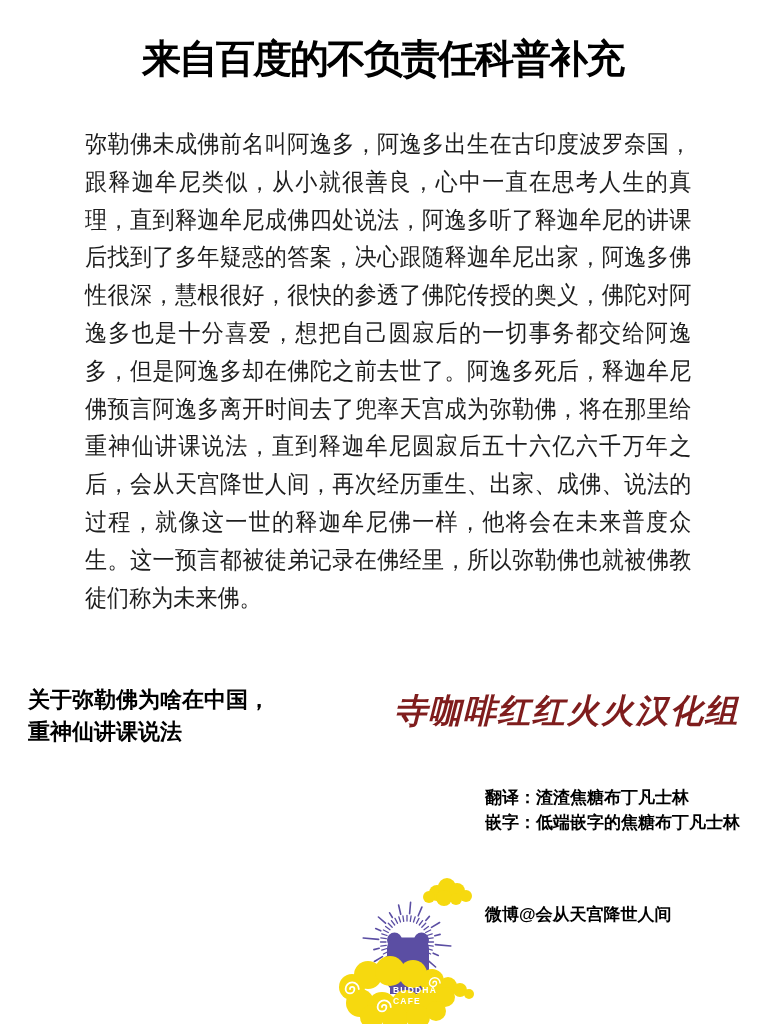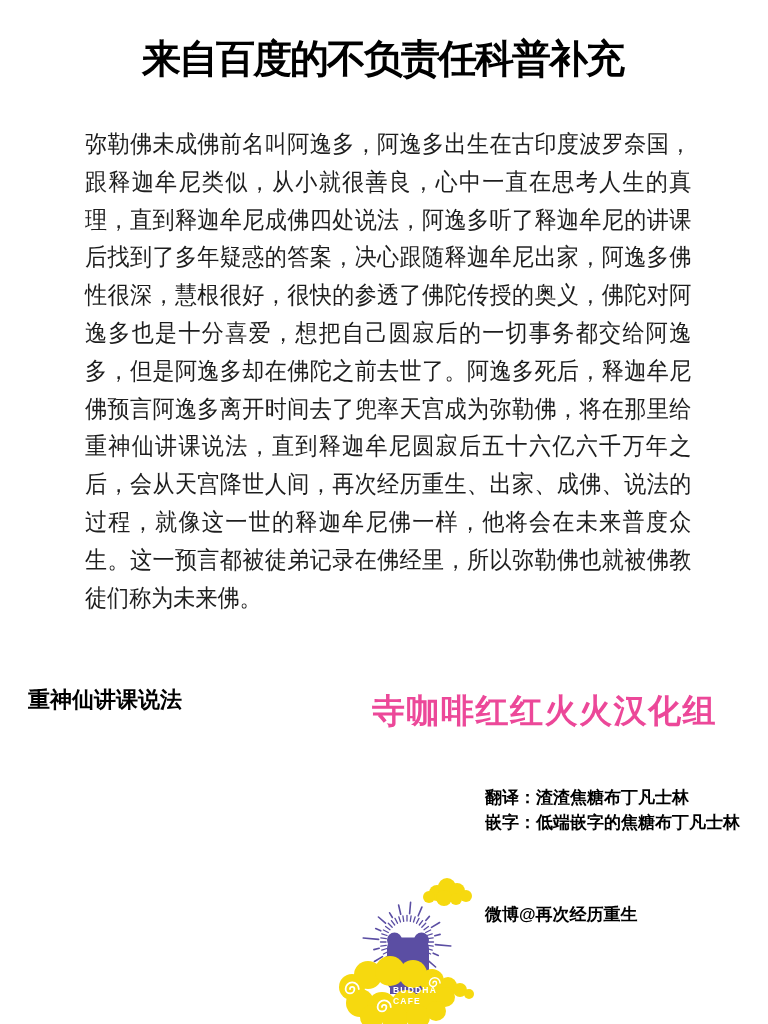--- a/index.html
+++ b/index.html
@@ -21,22 +21,22 @@
     transform:scaleX(0.92);transform-origin:top left;
     font-size:24px;line-height:37.8px;color:#1d1d1d;font-weight:400;
   }
   .pline{text-align:justify;text-align-last:justify;white-space:nowrap;}
   .pline.last{text-align-last:left;}
   .note{
     position:absolute;left:28px;top:684px;
     font-size:22px;line-height:31.5px;font-weight:800;color:#000;
   }
   .group-name{
-    position:absolute;left:372px;top:689px;
-    font-size:33px;font-weight:800;letter-spacing:1.5px;color:#ec4899;white-space:nowrap;
+    position:absolute;left:394px;top:689px;
+    font-size:33px;font-weight:800;letter-spacing:1.5px;color:#7f1d1d;white-space:nowrap;font-style:italic;
   }
   .credits{
     position:absolute;left:485px;top:786px;
     font-size:17px;line-height:24.5px;font-weight:700;color:#000;
   }
   .weibo{
     position:absolute;left:485px;top:903px;
     font-size:17px;font-weight:700;color:#000;white-space:nowrap;
   }
   .logo{position:absolute;left:330px;top:875px;width:170px;height:149px;}
@@ -61,31 +61,32 @@
   <div class="pline">多，但是阿逸多却在佛陀之前去世了。阿逸多死后，释迦牟尼</div>
   <div class="pline">佛预言阿逸多离开时间去了兜率天宫成为弥勒佛，将在那里给</div>
   <div class="pline">重神仙讲课说法，直到释迦牟尼圆寂后五十六亿六千万年之</div>
   <div class="pline">后，会从天宫降世人间，再次经历重生、出家、成佛、说法的</div>
   <div class="pline">过程，就像这一世的释迦牟尼佛一样，他将会在未来普度众</div>
   <div class="pline">生。这一预言都被徒弟记录在佛经里，所以弥勒佛也就被佛教</div>
   <div class="pline last">徒们称为未来佛。</div>
 </div>
 
 <div class="note">
+  <div>关于弥勒佛为啥在中国，</div>
   <div>重神仙讲课说法</div>
 </div>
 
 <div class="group-name">寺咖啡红红火火汉化组</div>
 
 <div class="credits">
   <div>翻译：渣渣焦糖布丁凡士林</div>
   <div>嵌字：低端嵌字的焦糖布丁凡士林</div>
 </div>
 
-<div class="weibo">微博@再次经历重生</div>
+<div class="weibo">微博@会从天宫降世人间</div>
 
 <div class="logo">
   <svg viewBox="0 0 170 149" xmlns="http://www.w3.org/2000/svg">
 
     <g id="burst-rays">
         <line x1="98.0" y1="67.0" x2="103.5" y2="67.0" stroke="var(--purple)" stroke-width="1.3" stroke-linecap="round"></line>
         <line x1="97.7" y1="70.3" x2="103.2" y2="71.1" stroke="var(--purple)" stroke-width="1.3" stroke-linecap="round"></line>
         <line x1="97.0" y1="73.5" x2="102.2" y2="75.2" stroke="var(--purple)" stroke-width="1.3" stroke-linecap="round"></line>
         <line x1="95.7" y1="76.5" x2="100.6" y2="79.0" stroke="var(--purple)" stroke-width="1.3" stroke-linecap="round"></line>
         <line x1="94.0" y1="79.3" x2="98.4" y2="82.6" stroke="var(--purple)" stroke-width="1.3" stroke-linecap="round"></line>

